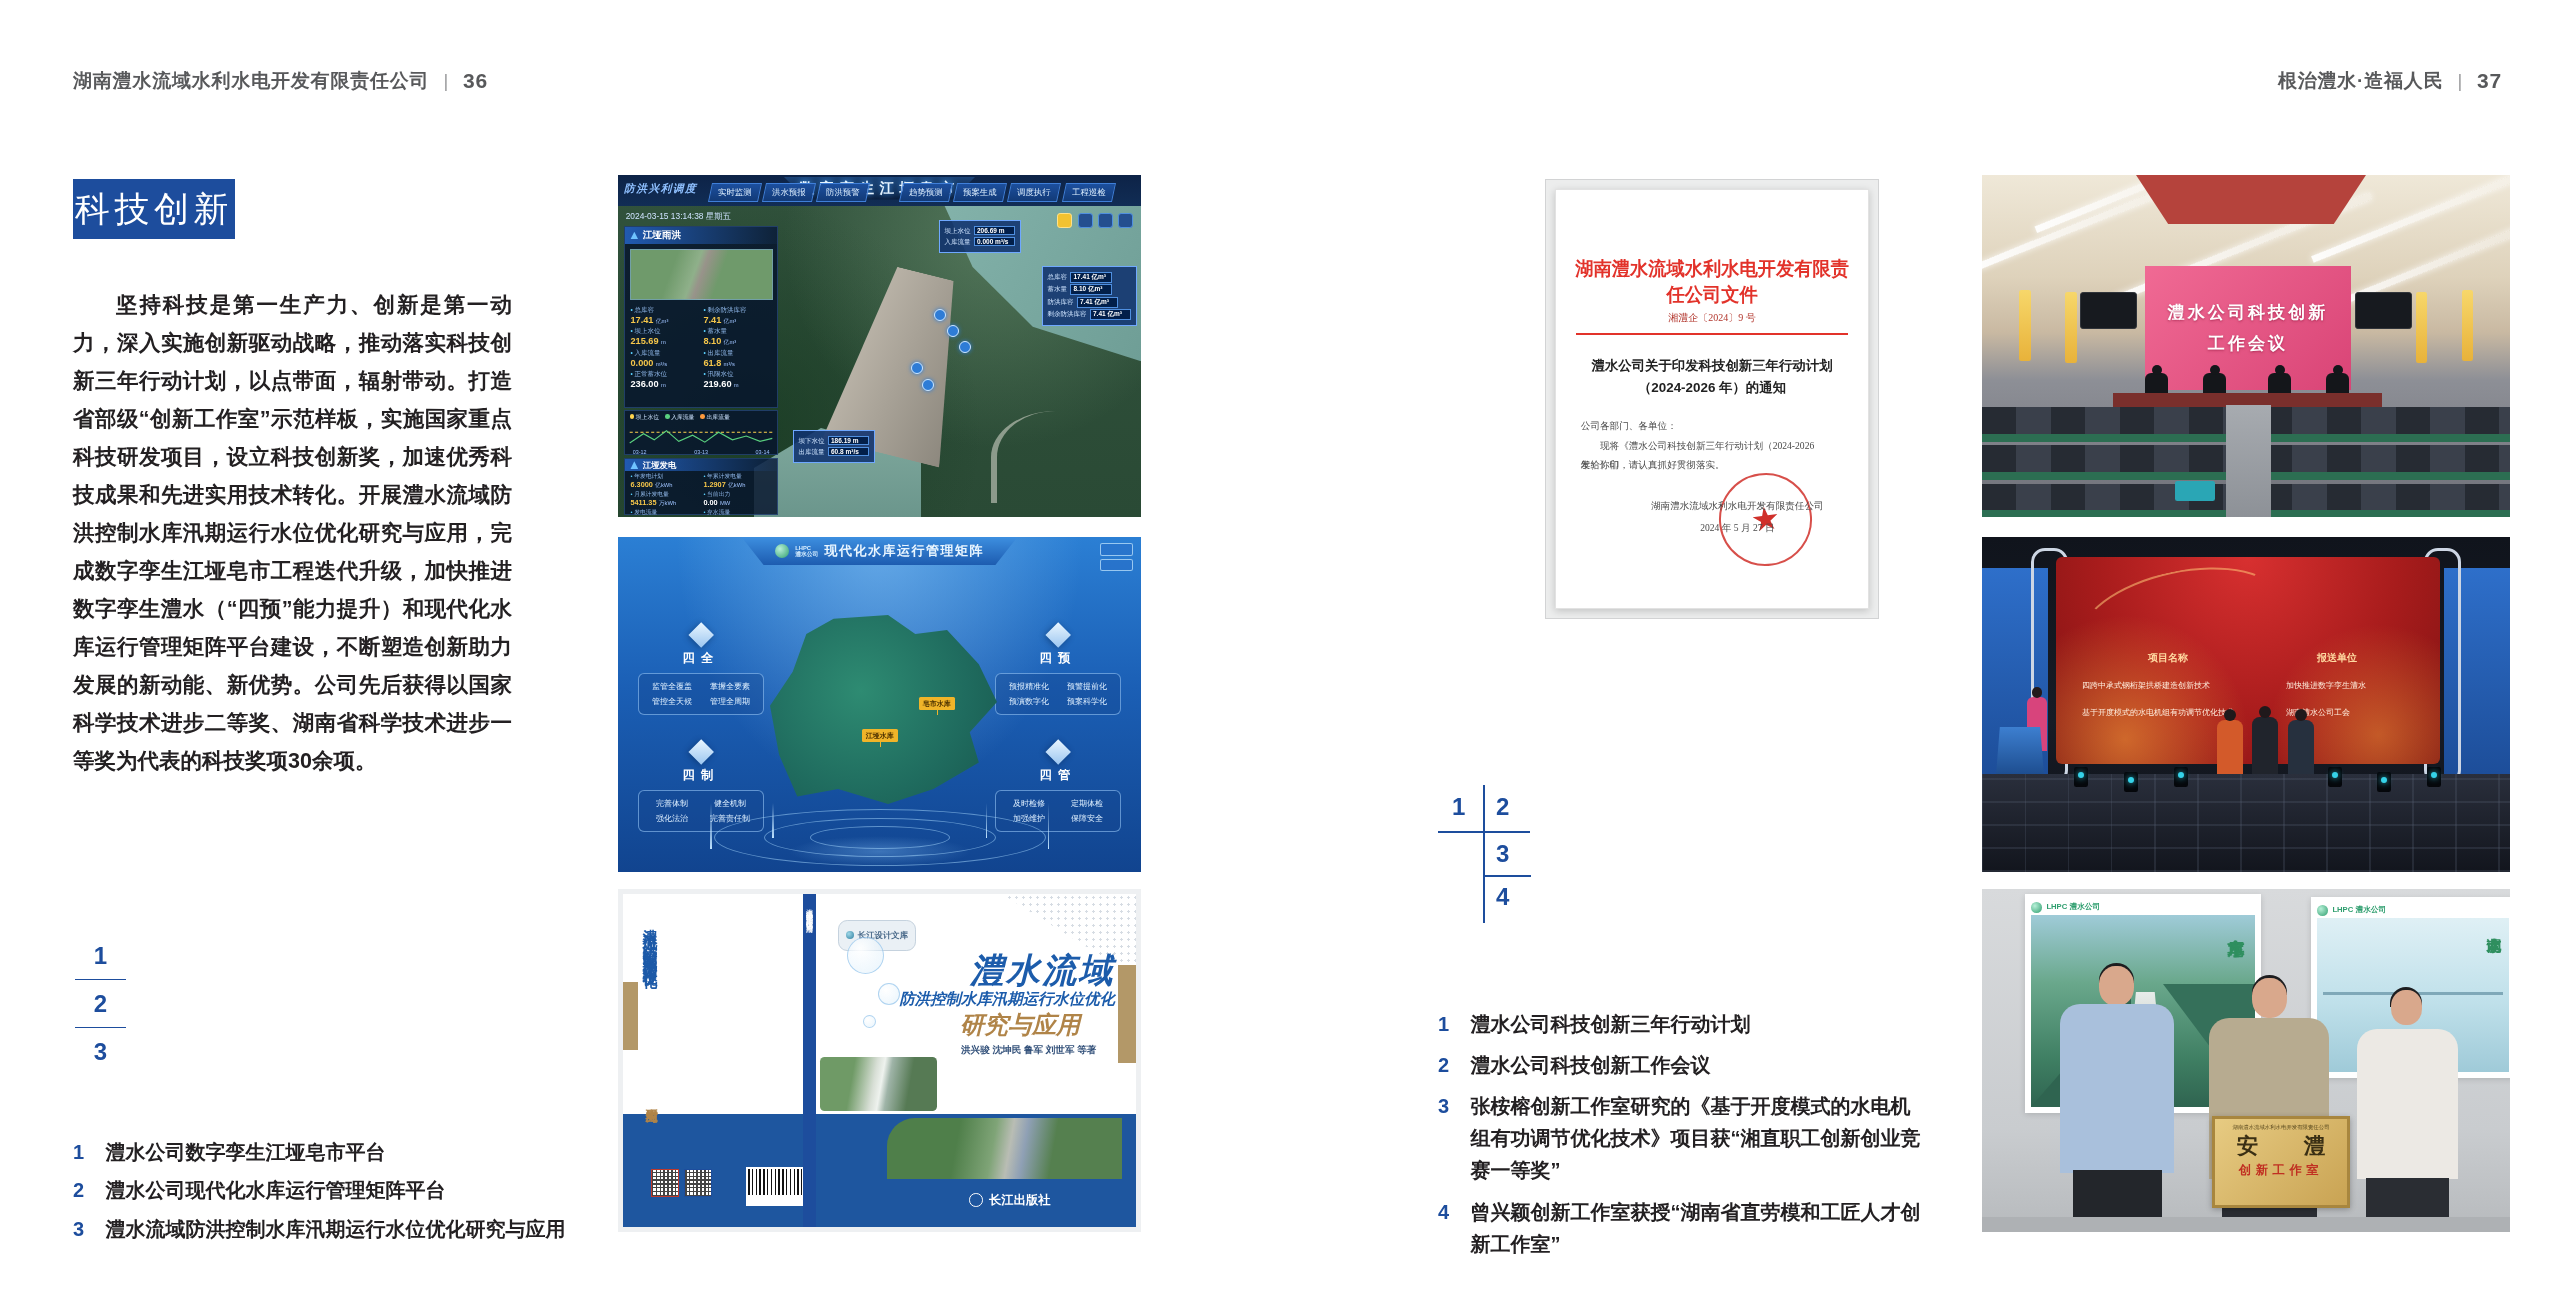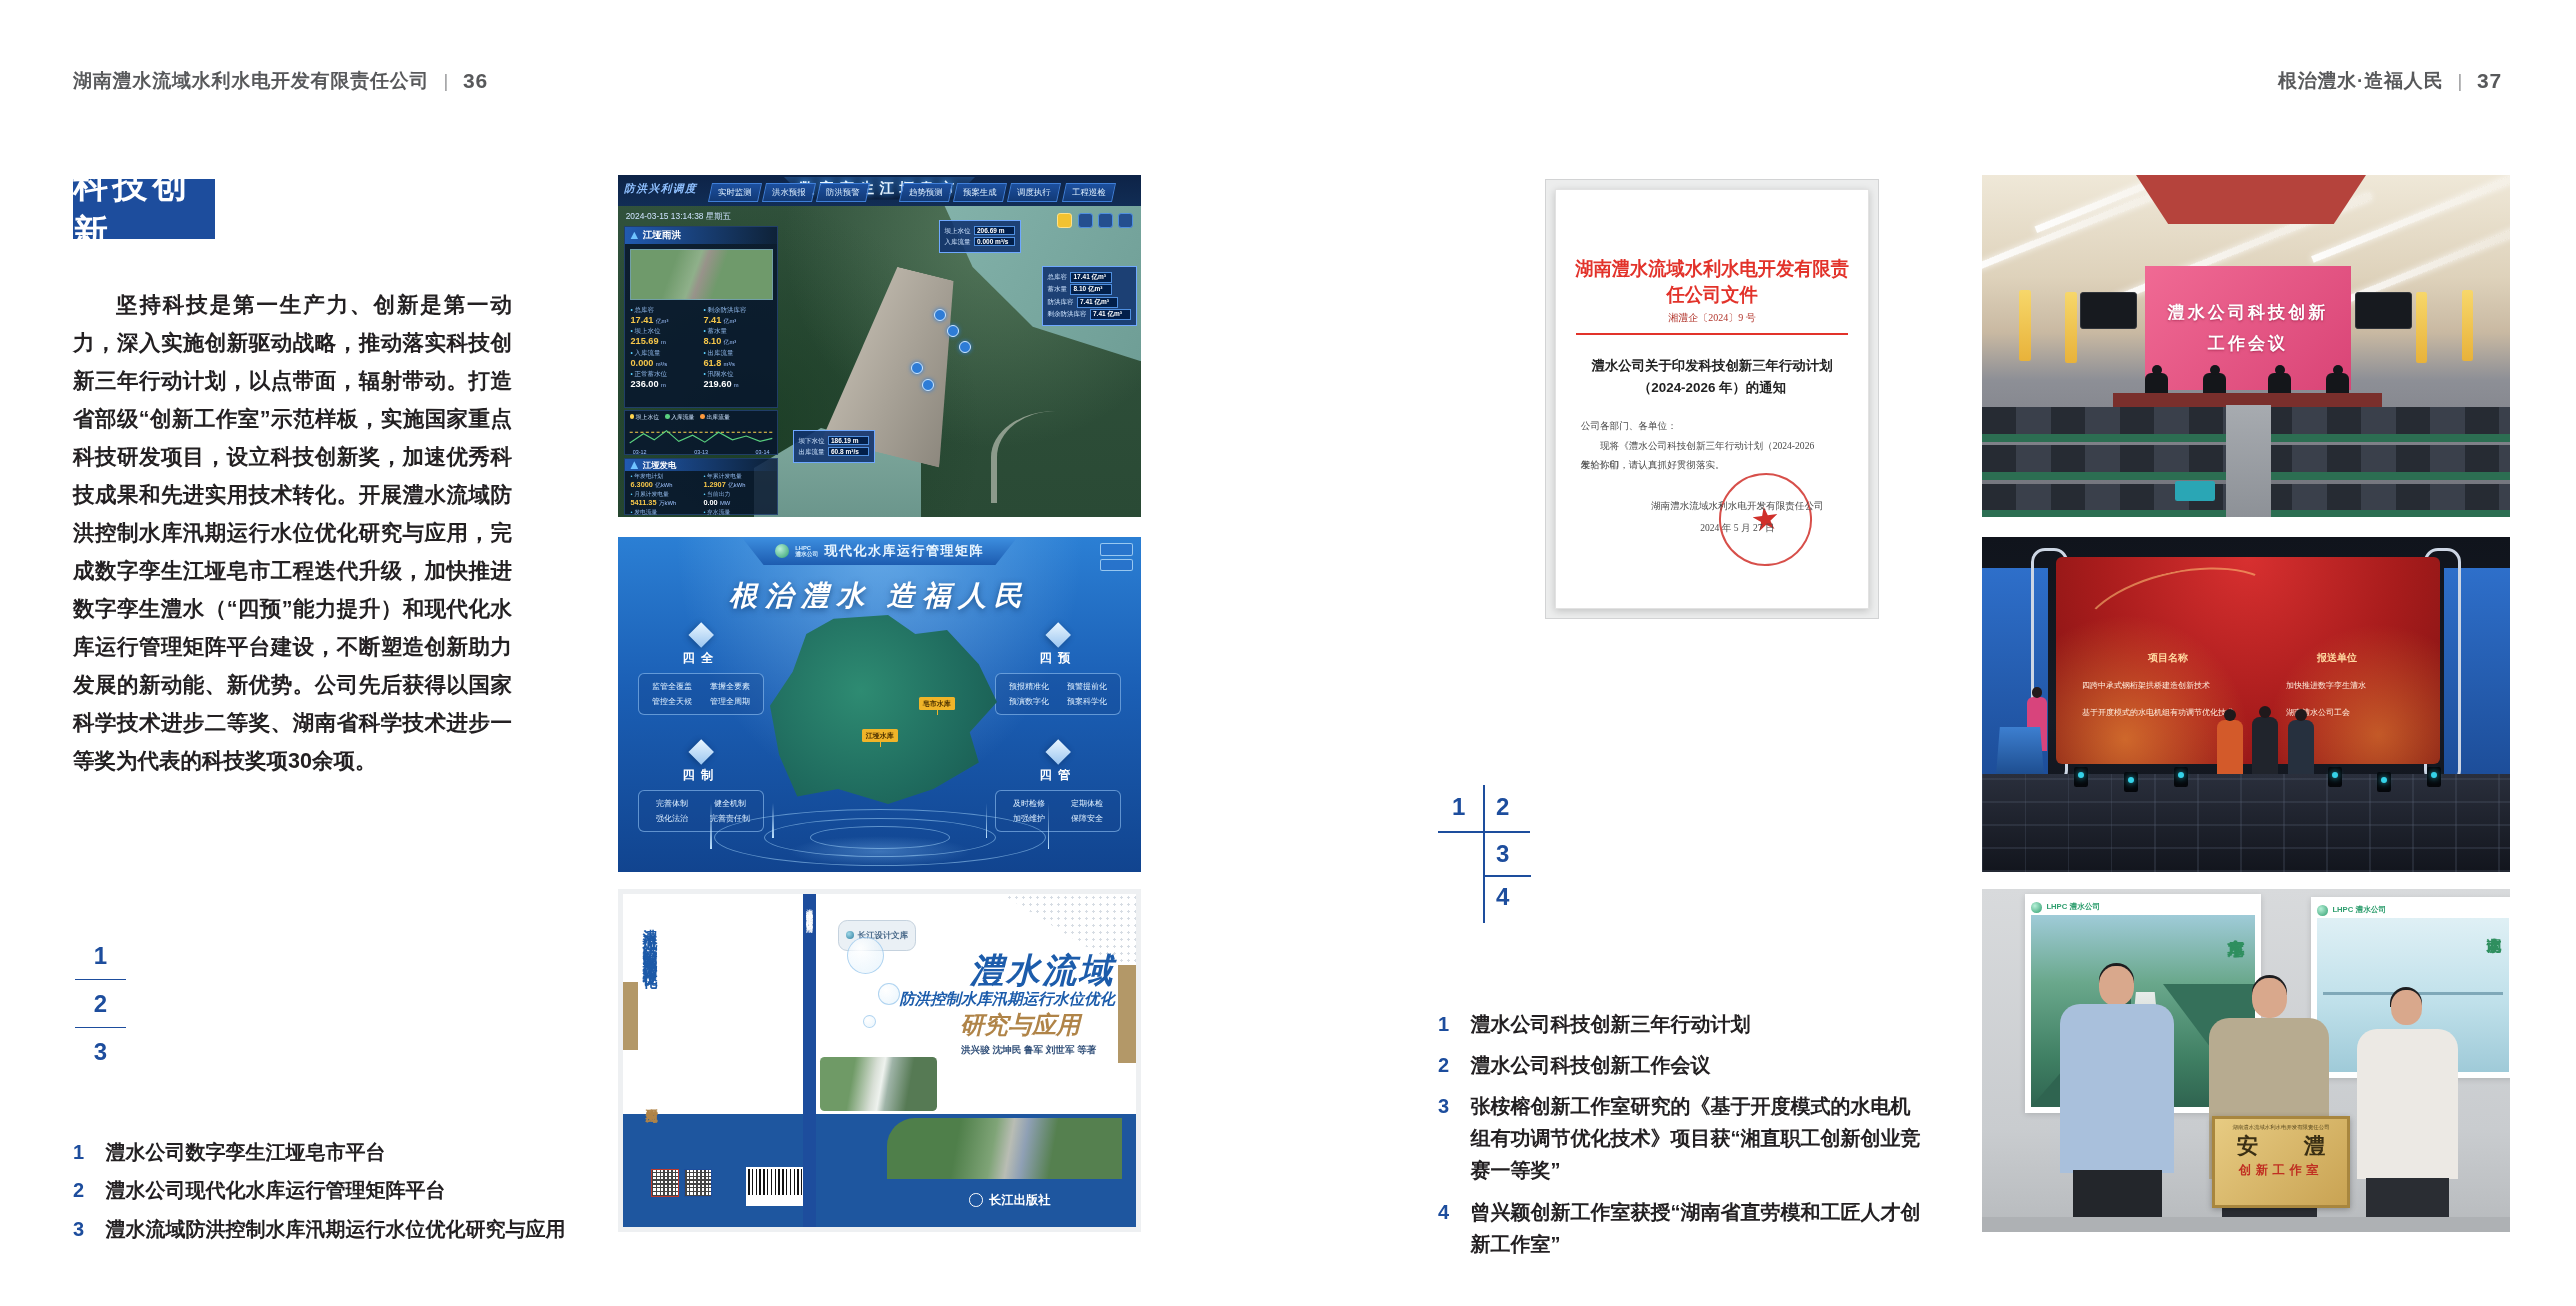--- a/index.html
+++ b/index.html
@@ -5,22 +5,22 @@
   html,body{margin:0;padding:0;background:#e8e8e8;}
   .sheet{position:relative;width:2576px;height:1306px;background:#ffffff;overflow:hidden;
          font-family:"Liberation Sans","DejaVu Sans",sans-serif;color:#232022;}
   
   .hdr{position:absolute;top:68px;font-size:19px;font-weight:700;color:#58595b;letter-spacing:0.8px;display:flex;align-items:center;gap:14px;}
   .hdr-left{left:73px;}
   .hdr-right{right:74px;}
   .hdr-div{font-weight:400;color:#9b9c9e;font-size:18.4px;}
   .hdr-num{font-size:21px;font-weight:800;}
   
-  .badge{position:absolute;left:73px;top:179px;width:142px;height:60px;background:#1d4d9d;color:#fff;
-         display:flex;align-items:center;justify-content:center;font-size:35px;font-weight:700;letter-spacing:4.6px;}
+  .badge{position:absolute;left:73px;top:179px;width:162px;height:60px;background:#1d4d9d;color:#fff;
+         display:flex;align-items:center;justify-content:center;font-size:35px;font-weight:400;letter-spacing:4.6px;}
   
   .para{position:absolute;left:73px;top:286px;width:439px;margin:0;font-size:21.5px;line-height:38px;
         font-weight:700;color:#232022;text-align:justify;text-indent:2em;}
   
   .idx-left{position:absolute;left:75px;top:940px;width:51px;text-align:center;}
   .idx-num{color:#1d4d9d;font-size:24px;font-weight:800;line-height:31px;}
   .idx-line{height:1.5px;background:#1d4d9d;margin:7.7px 0;}
   .idx-right{position:absolute;left:1438px;top:785px;width:92px;height:138px;}
   .ir-v{position:absolute;left:45px;top:0;width:1.5px;height:138px;background:#1d4d9d;}
   .ir-h1{position:absolute;left:0;top:46px;width:92px;height:1.5px;background:#1d4d9d;}
@@ -444,21 +444,20 @@
     <div class="abs m-head">
       <div class="m-logo"></div>
       <div class="m-lt">
           <div>LHPC</div>
           <div>澧水公司</div>
         </div>
       <div class="m-title">现代化水库运行管理矩阵</div>
     </div>
     <div class="abs m-pill" style="right:7.7px;top:6.1px;"></div>
     <div class="abs m-pill" style="right:7.7px;top:21.5px;"></div>
-    <div class="abs m-slogan">根治澧水 造福人民</div>
 
     <div class="abs m-grp" style="left:20px;top:89px;">
       <div class="m-dia"></div>
       <div class="m-name">四全</div>
       <div class="m-card">
         <span>监管全覆盖</span>
           <span>掌握全要素</span>
         <span>管控全天候</span>
           <span>管理全周期</span>
       </div>

